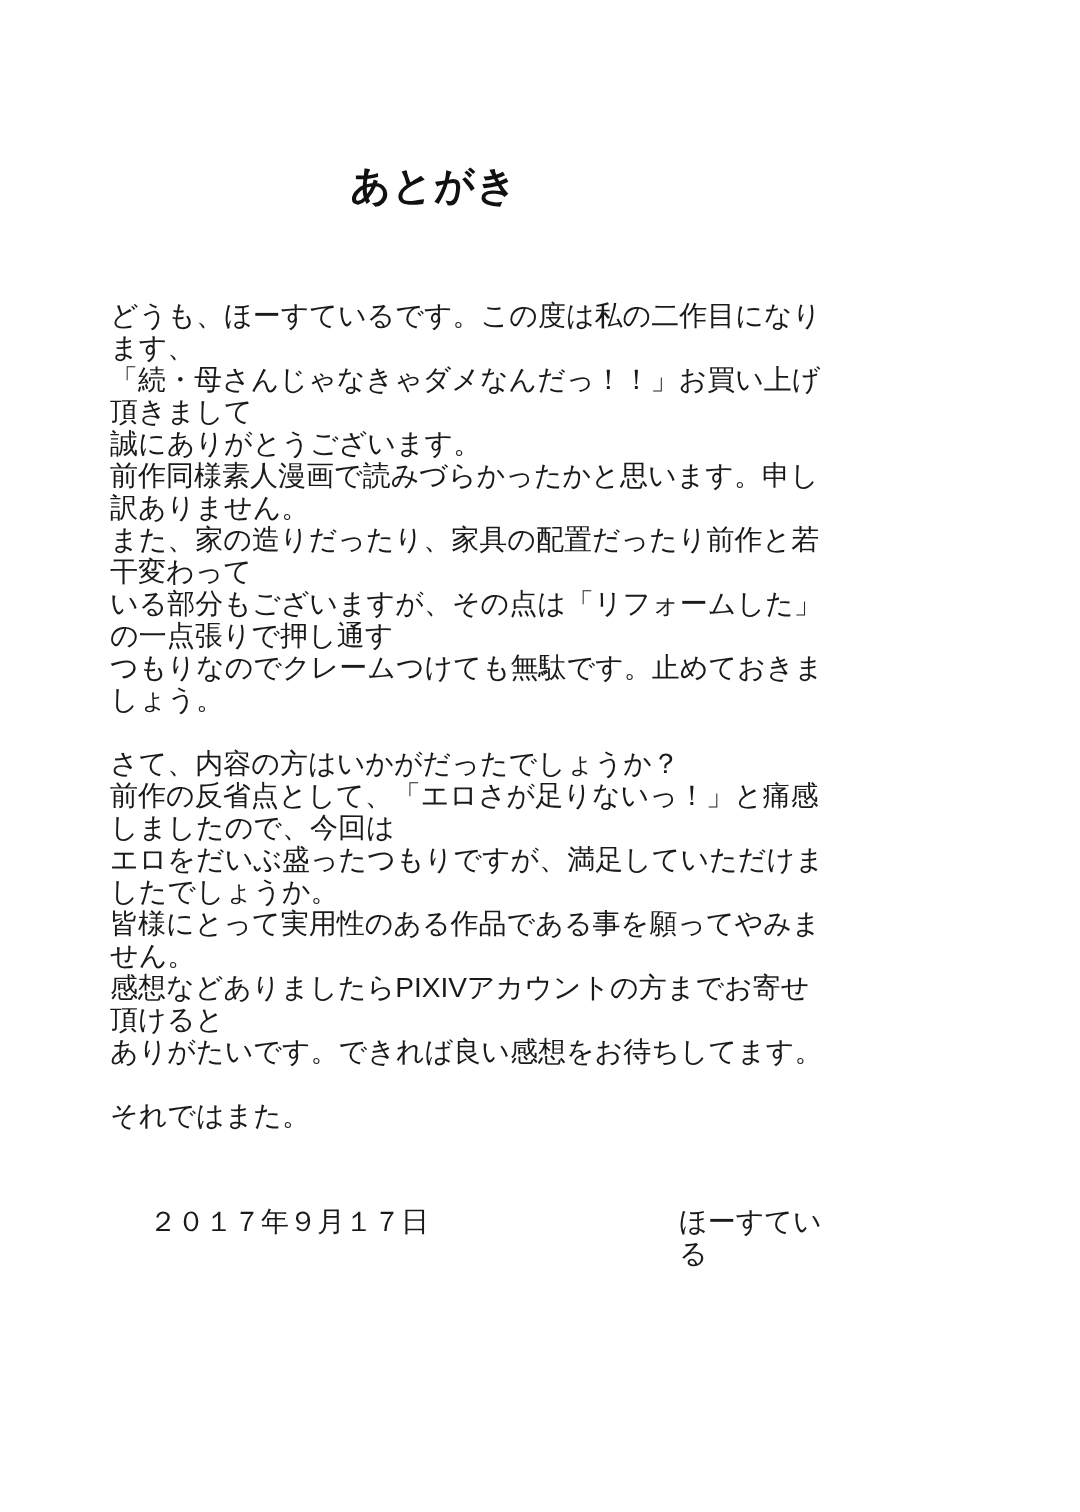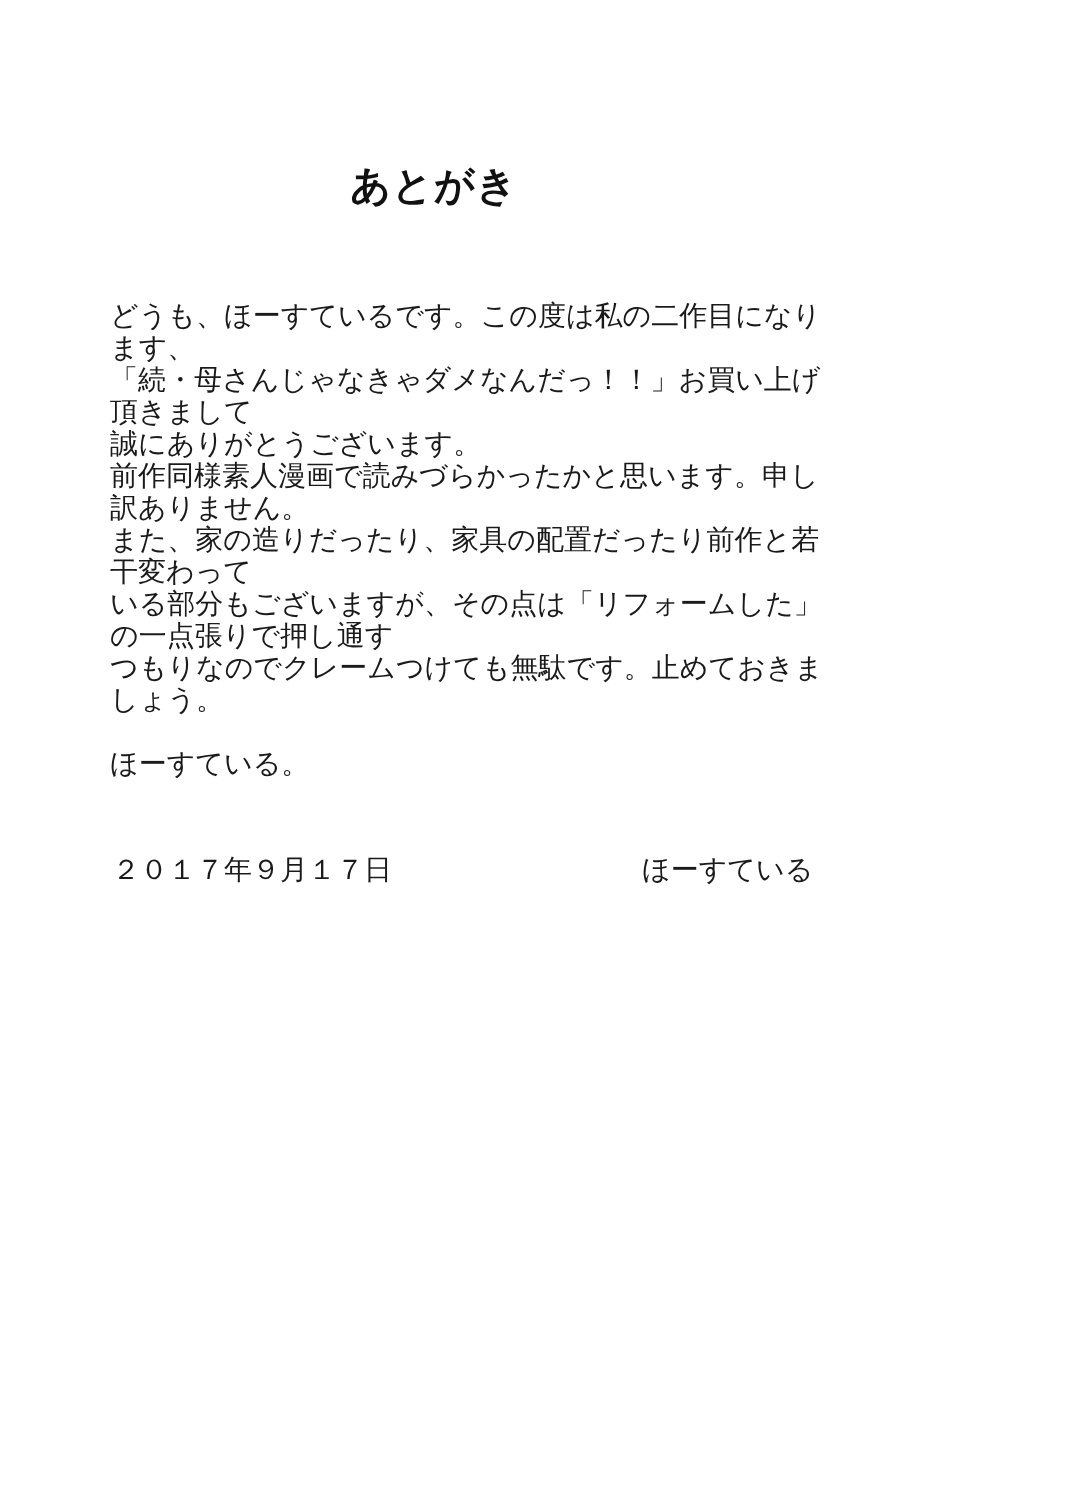--- a/index.html
+++ b/index.html
@@ -37,20 +37,21 @@
     line-height: 32px;
   }
   .body p {
     margin: 0 0 32px 0;
     white-space: pre-line;
   }
   .footer {
     position: relative;
     margin-top: 74px;
     height: 40px;
+    margin-left: 37px;
   }
   .footer .date {
     position: absolute;
     left: 2px;
     top: 0;
   }
   .footer .author {
     position: absolute;
     left: 532px;
     top: 0;
@@ -64,22 +65,28 @@
 
   <div class="body">
     <p>どうも、ほーすているです。この度は私の二作目になります、
 「続・母さんじゃなきゃダメなんだっ！！」お買い上げ頂きまして
 誠にありがとうございます。
 前作同様素人漫画で読みづらかったかと思います。申し訳ありません。
 また、家の造りだったり、家具の配置だったり前作と若干変わって
 いる部分もございますが、その点は「リフォームした」の一点張りで押し通す
 つもりなのでクレームつけても無駄です。止めておきましょう。</p>
 
+    <p>さて、内容の方はいかがだったでしょうか？
+前作の反省点として、「エロさが足りないっ！」と痛感しましたので、今回は
+エロをだいぶ盛ったつもりですが、満足していただけましたでしょうか。
+皆様にとって実用性のある作品である事を願ってやみません。
+感想などありましたらPIXIVアカウントの方までお寄せ頂けると
+ありがたいです。できれば良い感想をお待ちしてます。</p>
 
 
-    <p>ほーすている。</p>
+    <p>それではまた。</p>
 
     <div class="footer">
       <span class="date">２０１７年９月１７日</span>
       <span class="author">ほーすている</span>
     </div>
   </div>
 </div>
 
 </body></html>

